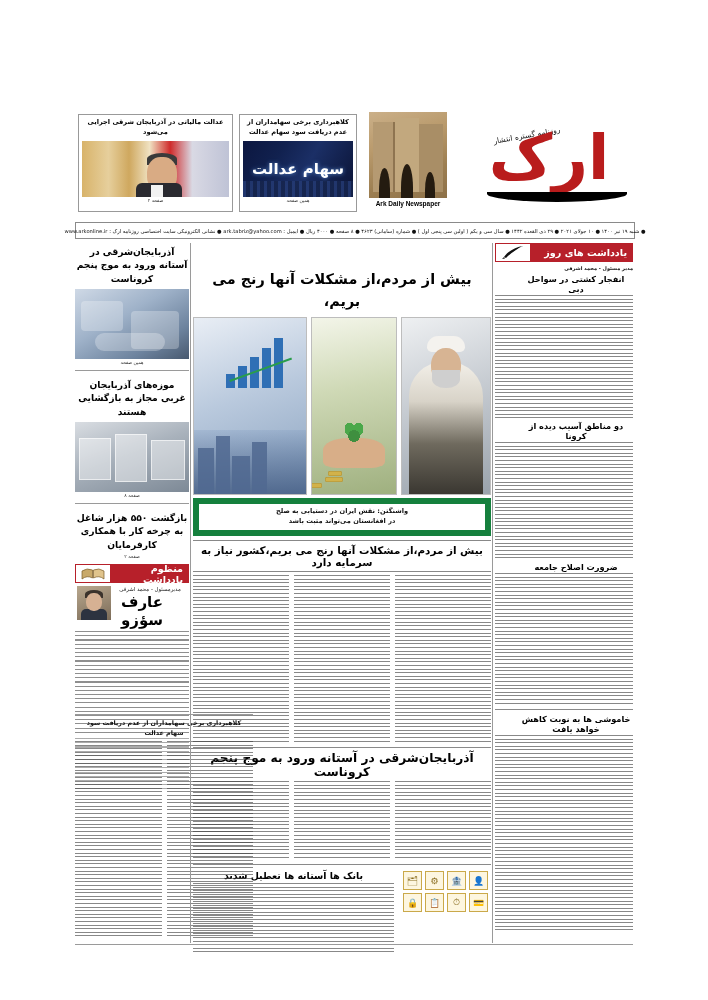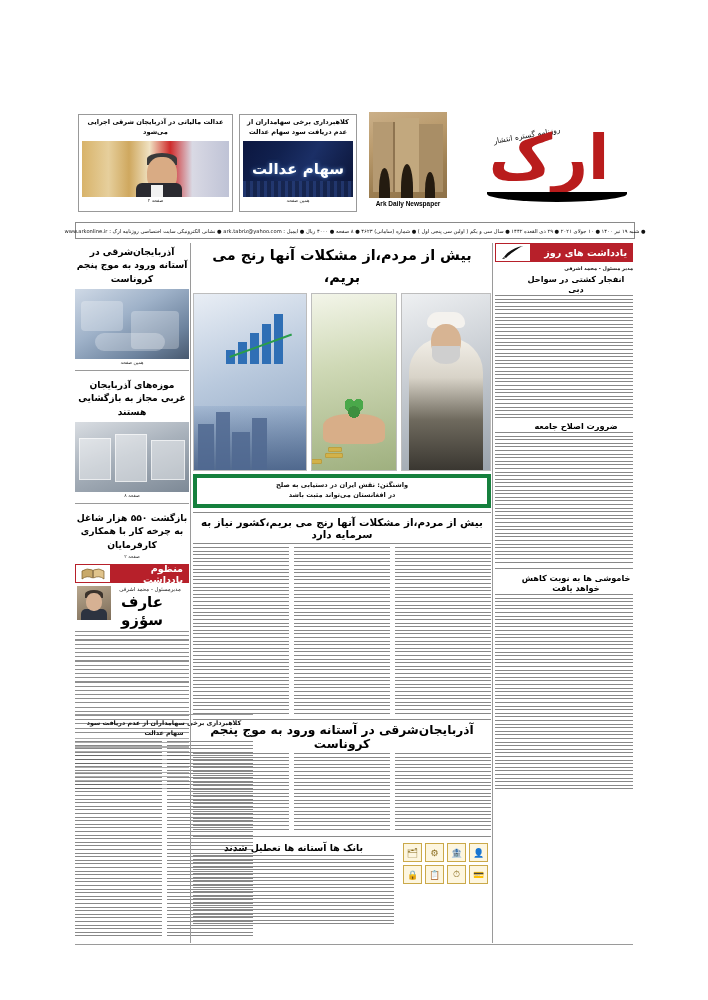--- a/index.html
+++ b/index.html
@@ -148,20 +148,21 @@
     background:linear-gradient(160deg,#b9a88e,#7c6c59);position:relative;overflow:hidden;
   }
   .aref-port .f{position:absolute;left:9px;top:7px;width:16px;height:18px;background:#d6b193;border-radius:46%;}
   .aref-port .h{position:absolute;left:8px;top:4px;width:18px;height:8px;background:#3b332c;border-radius:50% 50% 0 0;}
   .aref-port .b{position:absolute;left:4px;bottom:0;width:26px;height:11px;background:#2d3340;border-radius:5px 5px 0 0;}
 
   
   .mid-headline{
     font-size:14.4px;font-weight:700;text-align:center;line-height:1.5;color:#000;
     padding:2px 4px 5px;
+    margin-top:24px;
   }
   .hero{display:flex;gap:4px;height:178px;margin-bottom:3px;}
   .hero .cell{position:relative;overflow:hidden;border:1px solid #bdbdbd;}
   .hero .c1{flex:0 0 112px;background:linear-gradient(160deg,#e9eef5 0%,#b9c9dd 45%,#8aa2bf 100%);}
   .hero .c2{flex:0 0 84px;background:linear-gradient(170deg,#f3f5e9 0%,#cfd9b6 40%,#9fb07f 100%);}
   .hero .c3{flex:1;background:linear-gradient(160deg,#eef0f2 0%,#c7ccd2 45%,#9aa3ac 100%);}
 
   .hero .city{position:absolute;left:0;bottom:0;width:100%;height:64px;
     background:linear-gradient(180deg,rgba(120,150,190,.25),rgba(60,85,125,.75));}
   .hero .bldg{position:absolute;bottom:0;background:rgba(80,105,145,.85);}
@@ -174,21 +175,21 @@
   .hero .plant{position:absolute;left:50%;transform:translateX(-50%);bottom:52px;width:18px;height:20px;
     background:radial-gradient(circle at 50% 70%,#3f8f3f 0 6px,transparent 6px),
                radial-gradient(circle at 25% 35%,#4aa84a 0 6px,transparent 6px),
                radial-gradient(circle at 75% 35%,#4aa84a 0 6px,transparent 6px);}
   .hero .person{position:absolute;left:50%;transform:translateX(-50%);bottom:0;width:74px;height:132px;
     background:linear-gradient(180deg,#f2efe8 0%,#d8d3c8 30%,#6f6a5e 62%,#3a3731 100%);border-radius:34px 34px 0 0;}
   .hero .head{position:absolute;left:50%;transform:translateX(-50%);top:30px;width:30px;height:36px;background:#d7b493;border-radius:48%;}
   .hero .turban{position:absolute;left:50%;transform:translateX(-50%);top:18px;width:38px;height:16px;background:#f4f2ee;border-radius:14px 14px 6px 6px;}
   .hero .beard{position:absolute;left:50%;transform:translateX(-50%);top:52px;width:28px;height:18px;background:#cfcfcf;border-radius:0 0 48% 48%;}
 
-  .capbox{border:4px solid #15803d;padding:3px 2px;font-size:6.6px;font-weight:700;
+  .capbox{border:6px solid #15803d;padding:3px 2px;font-size:6.6px;font-weight:700;
     text-align:center;line-height:1.5;background:#fff;}
   .caprow{display:flex;gap:4px;margin-bottom:4px;}
   .caprow>div{flex:1;}
 
   .sub-headline{
     font-size:10.4px;font-weight:700;text-align:center;color:#000;
     border-top:1px solid #888;border-bottom:1px solid #888;padding:3px 2px;margin-bottom:3px;
   }
   .bodycols{display:flex;gap:5px;}
   .bodycols .bc{flex:1;}
@@ -428,20 +429,24 @@
       </div>
     </div>
 
     <div class="rc-lbl">مدیر مسئول - محمد اشرفی</div>
 
     <div>
       <div class="rc-h">انفجار کشتی در سواحل دبی</div>
       <div class="fakelines tight" style="height:124px;"></div>
     </div>
 
+    <div>
+      <div class="rc-h">دو مناطق آسیب دیده از کرونا</div>
+      <div class="fakelines tight" style="height:118px;"></div>
+    </div>
 
     <div>
       <div class="rc-h">ضرورت اصلاح جامعه</div>
       <div class="fakelines tight" style="height:132px;"></div>
     </div>
 
     <div style="border-top:1px solid #8a8a8a;margin-top:4px;padding-top:2px;">
       <div class="rc-h">خاموشی ها به نوبت کاهش خواهد یافت</div>
       <div class="fakelines tight" style="height:196px;"></div>
     </div>

